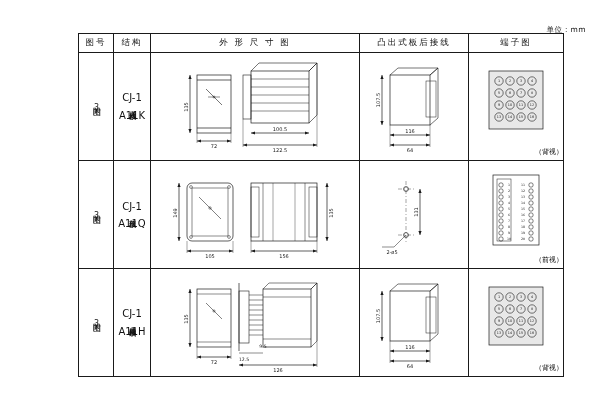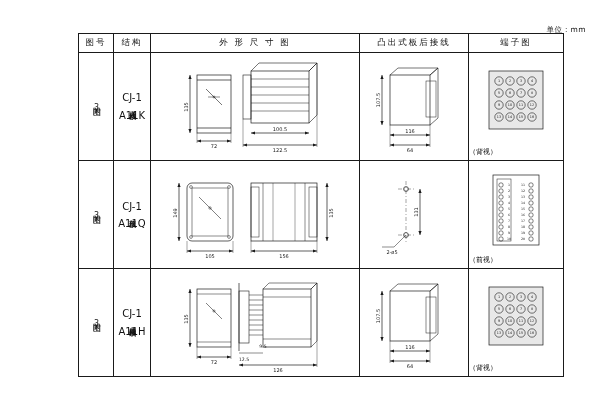--- a/index.html
+++ b/index.html
@@ -77,21 +77,21 @@
     writing-mode:horizontal-tb;
     font-size:10px;
   }
 
   .drawing{position:absolute;inset:0;}
   .drawing svg{display:block;width:100%;height:100%;}
 
   .note{
     position:absolute;
     bottom:3px;left:0;right:0;
-    text-align:left;
+    text-align:right;
     font-size:7px;
     color:#111;
   }
 </style>
 </head>
 <body>
 
 <div class="page">
 
   <div class="unit">单位：mm</div>

